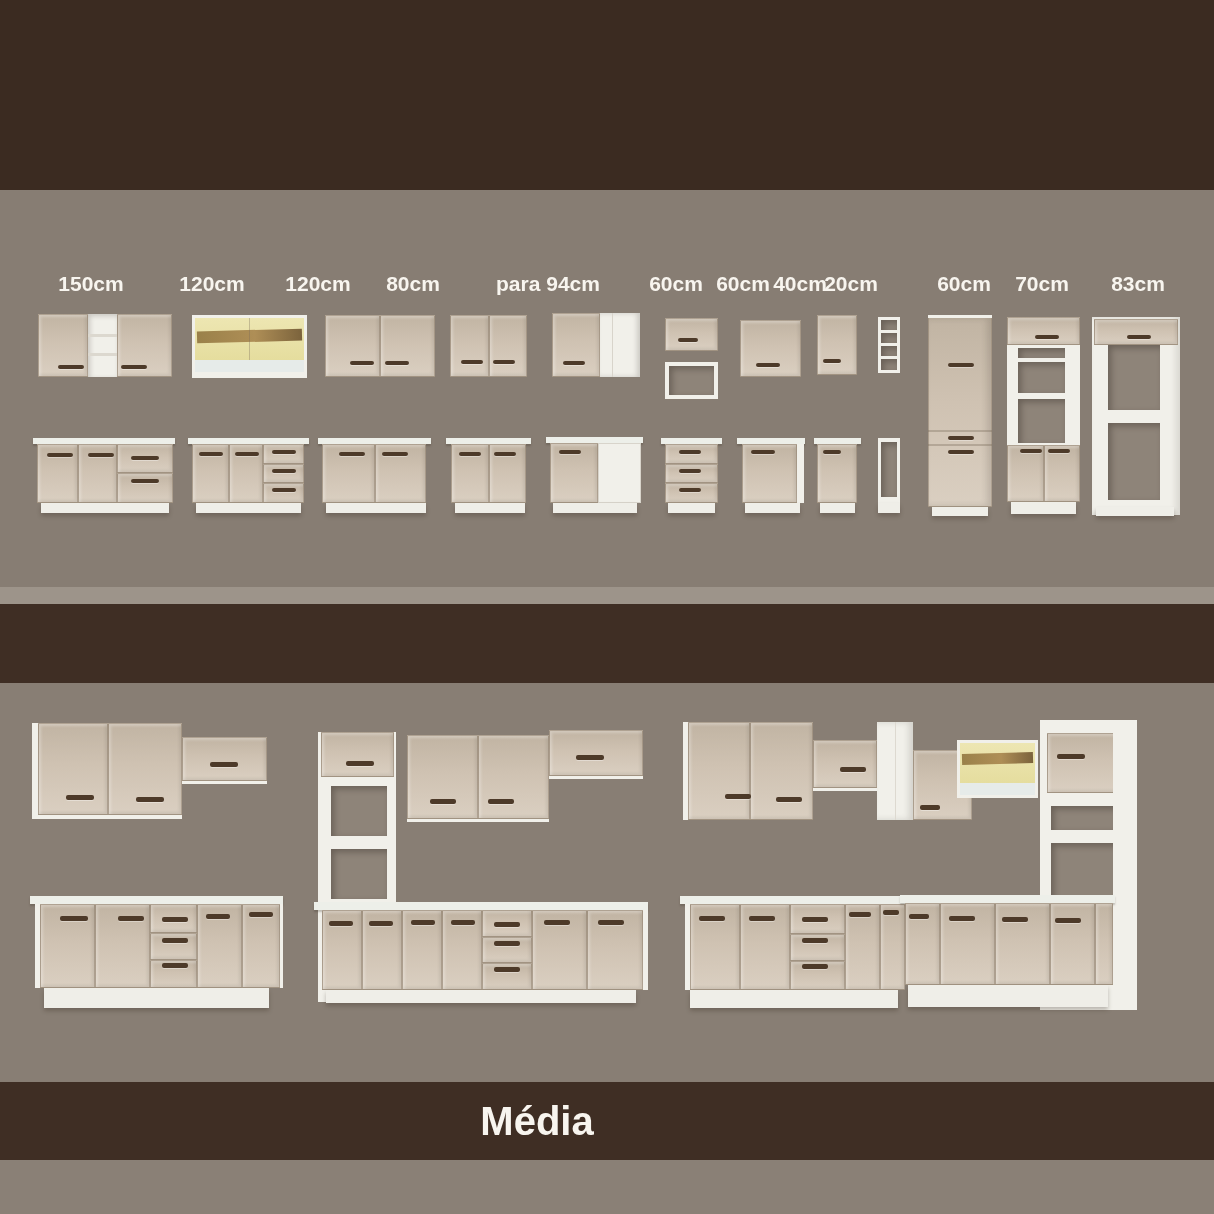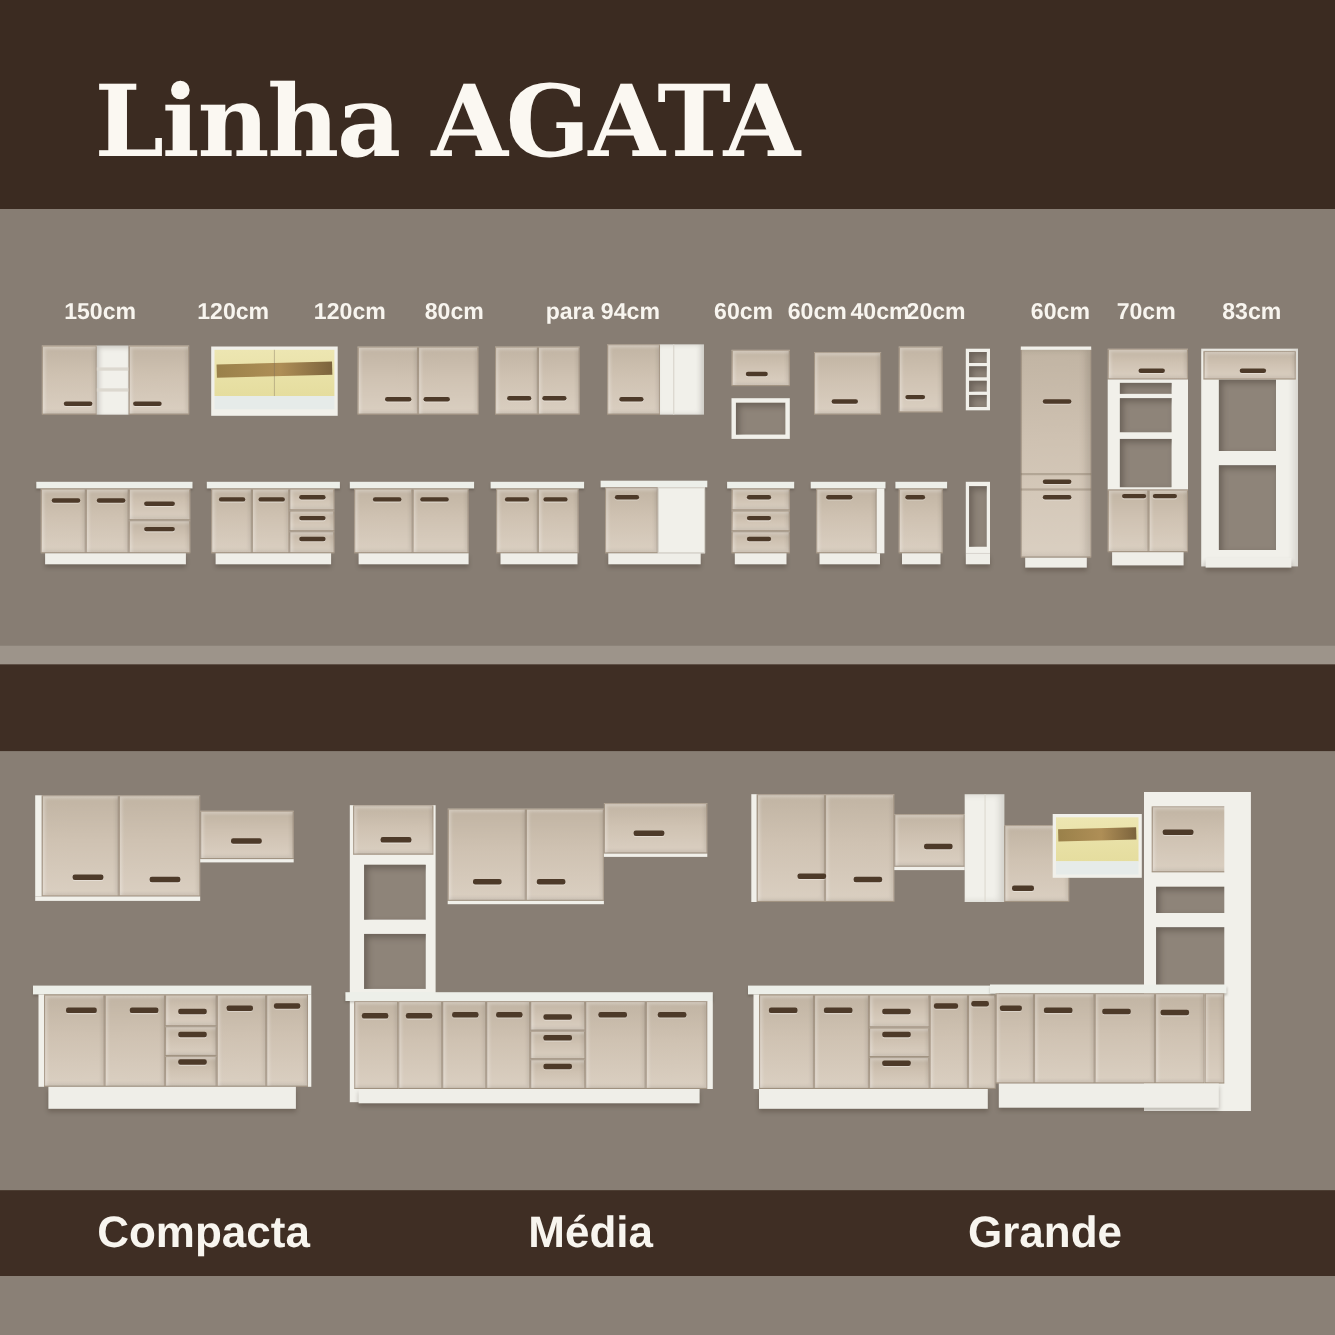--- a/index.html
+++ b/index.html
@@ -46,21 +46,20 @@
 <div class="page">
 
   <div class="header"></div>
   <div class="modules-bg"></div>
   <div class="strip"></div>
   <div class="banner"></div>
   <div class="kitchens-bg"></div>
   <div class="bottom-bar"></div>
   <div class="bottom-strip"></div>
 
-  <div class="title">Linha AGATA</div>
 
   <div class="size-label" style="left:91px">150cm</div>
   <div class="size-label" style="left:212px">120cm</div>
   <div class="size-label" style="left:318px">120cm</div>
   <div class="size-label" style="left:413px">80cm</div>
   <div class="size-label" style="left:548px">para 94cm</div>
   <div class="size-label" style="left:676px">60cm</div>
   <div class="size-label" style="left:743px">60cm</div>
   <div class="size-label" style="left:800px">40cm</div>
   <div class="size-label" style="left:851px">20cm</div>
@@ -309,17 +308,15 @@
   <div class="door" style="left:940px;top:903px;width:55px;height:82px"></div>
   <div class="door" style="left:995px;top:903px;width:55px;height:82px"></div>
   <div class="door" style="left:1050px;top:903px;width:45px;height:82px"></div>
   <div class="door" style="left:1095px;top:903px;width:18px;height:82px"></div>
   <div class="handle" style="left:909px;top:914px;width:20px;height:5px"></div>
   <div class="handle" style="left:949px;top:916px;width:26px;height:5px"></div>
   <div class="handle" style="left:1002px;top:917px;width:26px;height:5px"></div>
   <div class="handle" style="left:1055px;top:918px;width:26px;height:5px"></div>
   <div class="plinth" style="left:908px;top:985px;width:200px;height:22px"></div>
 
-  <div class="kitchen-label" style="left:185px">Compacta</div>
   <div class="kitchen-label" style="left:537px">Média</div>
-  <div class="kitchen-label" style="left:950px">Grande</div>
 
 </div>
 
 </body></html>

